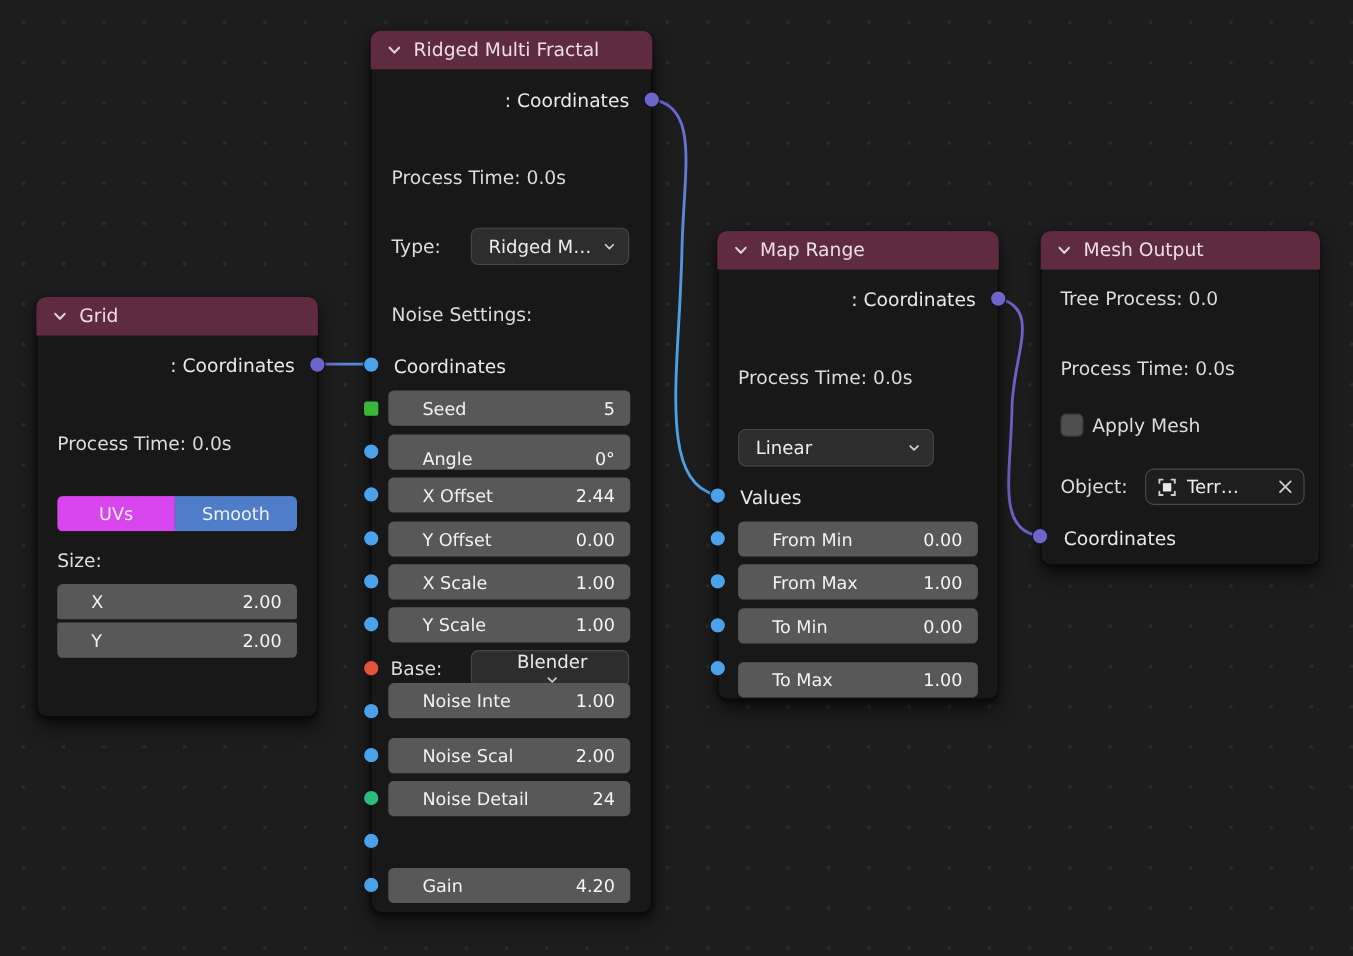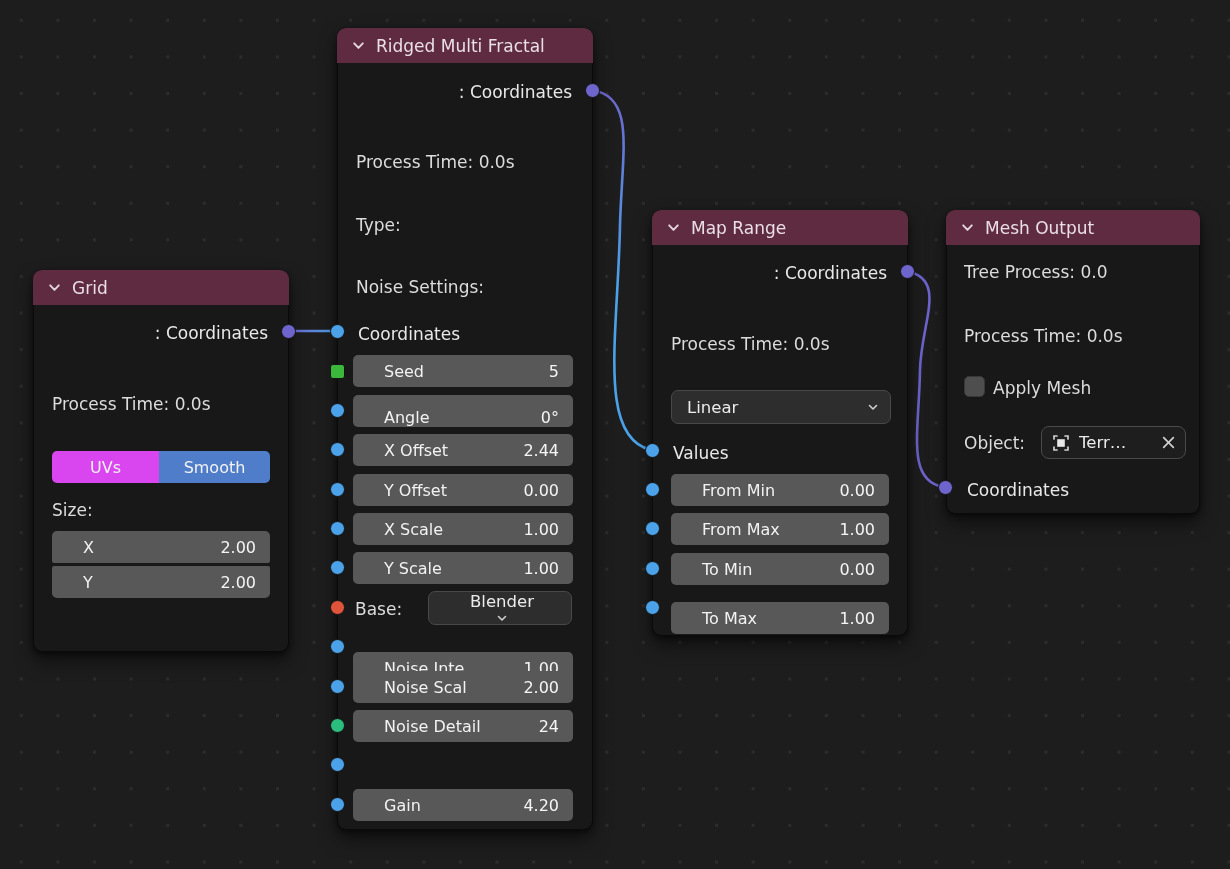--- a/index.html
+++ b/index.html
@@ -115,20 +115,26 @@
             <path d="M3 5 L7 9.2 L11 5" stroke="#e2d6dc" stroke-width="1.8" fill="none" stroke-linecap="round" stroke-linejoin="round"></path>
           </svg>
       </span>
       <span>Ridged Multi Fractal</span>
     </div>
     <div class="out-label" style="top:53px;">: Coordinates</div>
     <div class="socket c-purple" style="right:-8px;top:54px;"></div>
     <div class="abs txt" style="left:18px;top:125px;">Process Time: 0.0s</div>
 
     <div class="abs txt" style="left:18px;top:188px;">Type:</div>
+    <div class="dropdown" style="left:90px;top:178px;width:144px;">
+      <span>Ridged M…</span>
+      <svg width="12" height="12" viewBox="0 0 12 12">
+          <path d="M2.5 4.5 L6 8 L9.5 4.5" stroke="#cfcfcf" stroke-width="1.6" fill="none" stroke-linecap="round" stroke-linejoin="round"></path>
+        </svg>
+    </div>
 
     <div class="abs txt" style="left:18px;top:250px;">Noise Settings:</div>
 
     <div class="in-label" style="top:295px;">Coordinates</div>
     <div class="socket c-blue" style="left:-8px;top:295px;"></div>
 
     <div class="srow" style="left:15px;top:326px;width:220px;">
       <span>Seed</span>
       <span class="v">5</span>
     </div>
@@ -166,21 +172,21 @@
 
     <div class="abs txt" style="left:17px;top:572px;">Base:</div>
     <div class="dropdown" style="left:90px;top:562px;width:144px;flex-direction:column;">
       <span>Blender</span>
       <svg width="12" height="12" viewBox="0 0 12 12">
           <path d="M2.5 4.5 L6 8 L9.5 4.5" stroke="#cfcfcf" stroke-width="1.6" fill="none" stroke-linecap="round" stroke-linejoin="round"></path>
         </svg>
     </div>
     <div class="socket c-orange" style="left:-8px;top:571px;"></div>
 
-    <div class="srow" style="left:15px;top:623px;width:220px;gap:20px;">
+    <div class="srow" style="left:15px;top:592px;width:220px;gap:20px;">
       <span>Noise Inte</span>
       <span class="v">1.00</span>
     </div>
     <div class="socket c-blue" style="left:-8px;top:610px;"></div>
 
     <div class="srow" style="left:15px;top:642px;width:220px;">
       <span>Noise Scal</span>
       <span class="v">2.00</span>
     </div>
     <div class="socket c-blue" style="left:-8px;top:650px;"></div>
@@ -205,21 +211,21 @@
       <span class="hdr-chev">
         <svg width="15" height="15" viewBox="0 0 14 14">
             <path d="M3 5 L7 9.2 L11 5" stroke="#e2d6dc" stroke-width="1.8" fill="none" stroke-linecap="round" stroke-linejoin="round"></path>
           </svg>
       </span>
       <span>Map Range</span>
     </div>
     <div class="out-label" style="top:52px;">: Coordinates</div>
     <div class="socket c-purple" style="right:-8px;top:53px;"></div>
     <div class="abs txt" style="left:18px;top:125px;">Process Time: 0.0s</div>
-    <div class="dropdown" style="left:18px;top:179px;width:220px;">
+    <div class="dropdown" style="left:18px;top:179px;width:178px;">
       <span>Linear</span>
       <svg width="12" height="12" viewBox="0 0 12 12">
           <path d="M2.5 4.5 L6 8 L9.5 4.5" stroke="#cfcfcf" stroke-width="1.6" fill="none" stroke-linecap="round" stroke-linejoin="round"></path>
         </svg>
     </div>
     <div class="in-label" style="top:232px;">Values</div>
     <div class="socket c-blue" style="left:-8px;top:232px;"></div>
 
     <div class="srow" style="left:18px;top:263px;width:218px;">
       <span>From Min</span>

